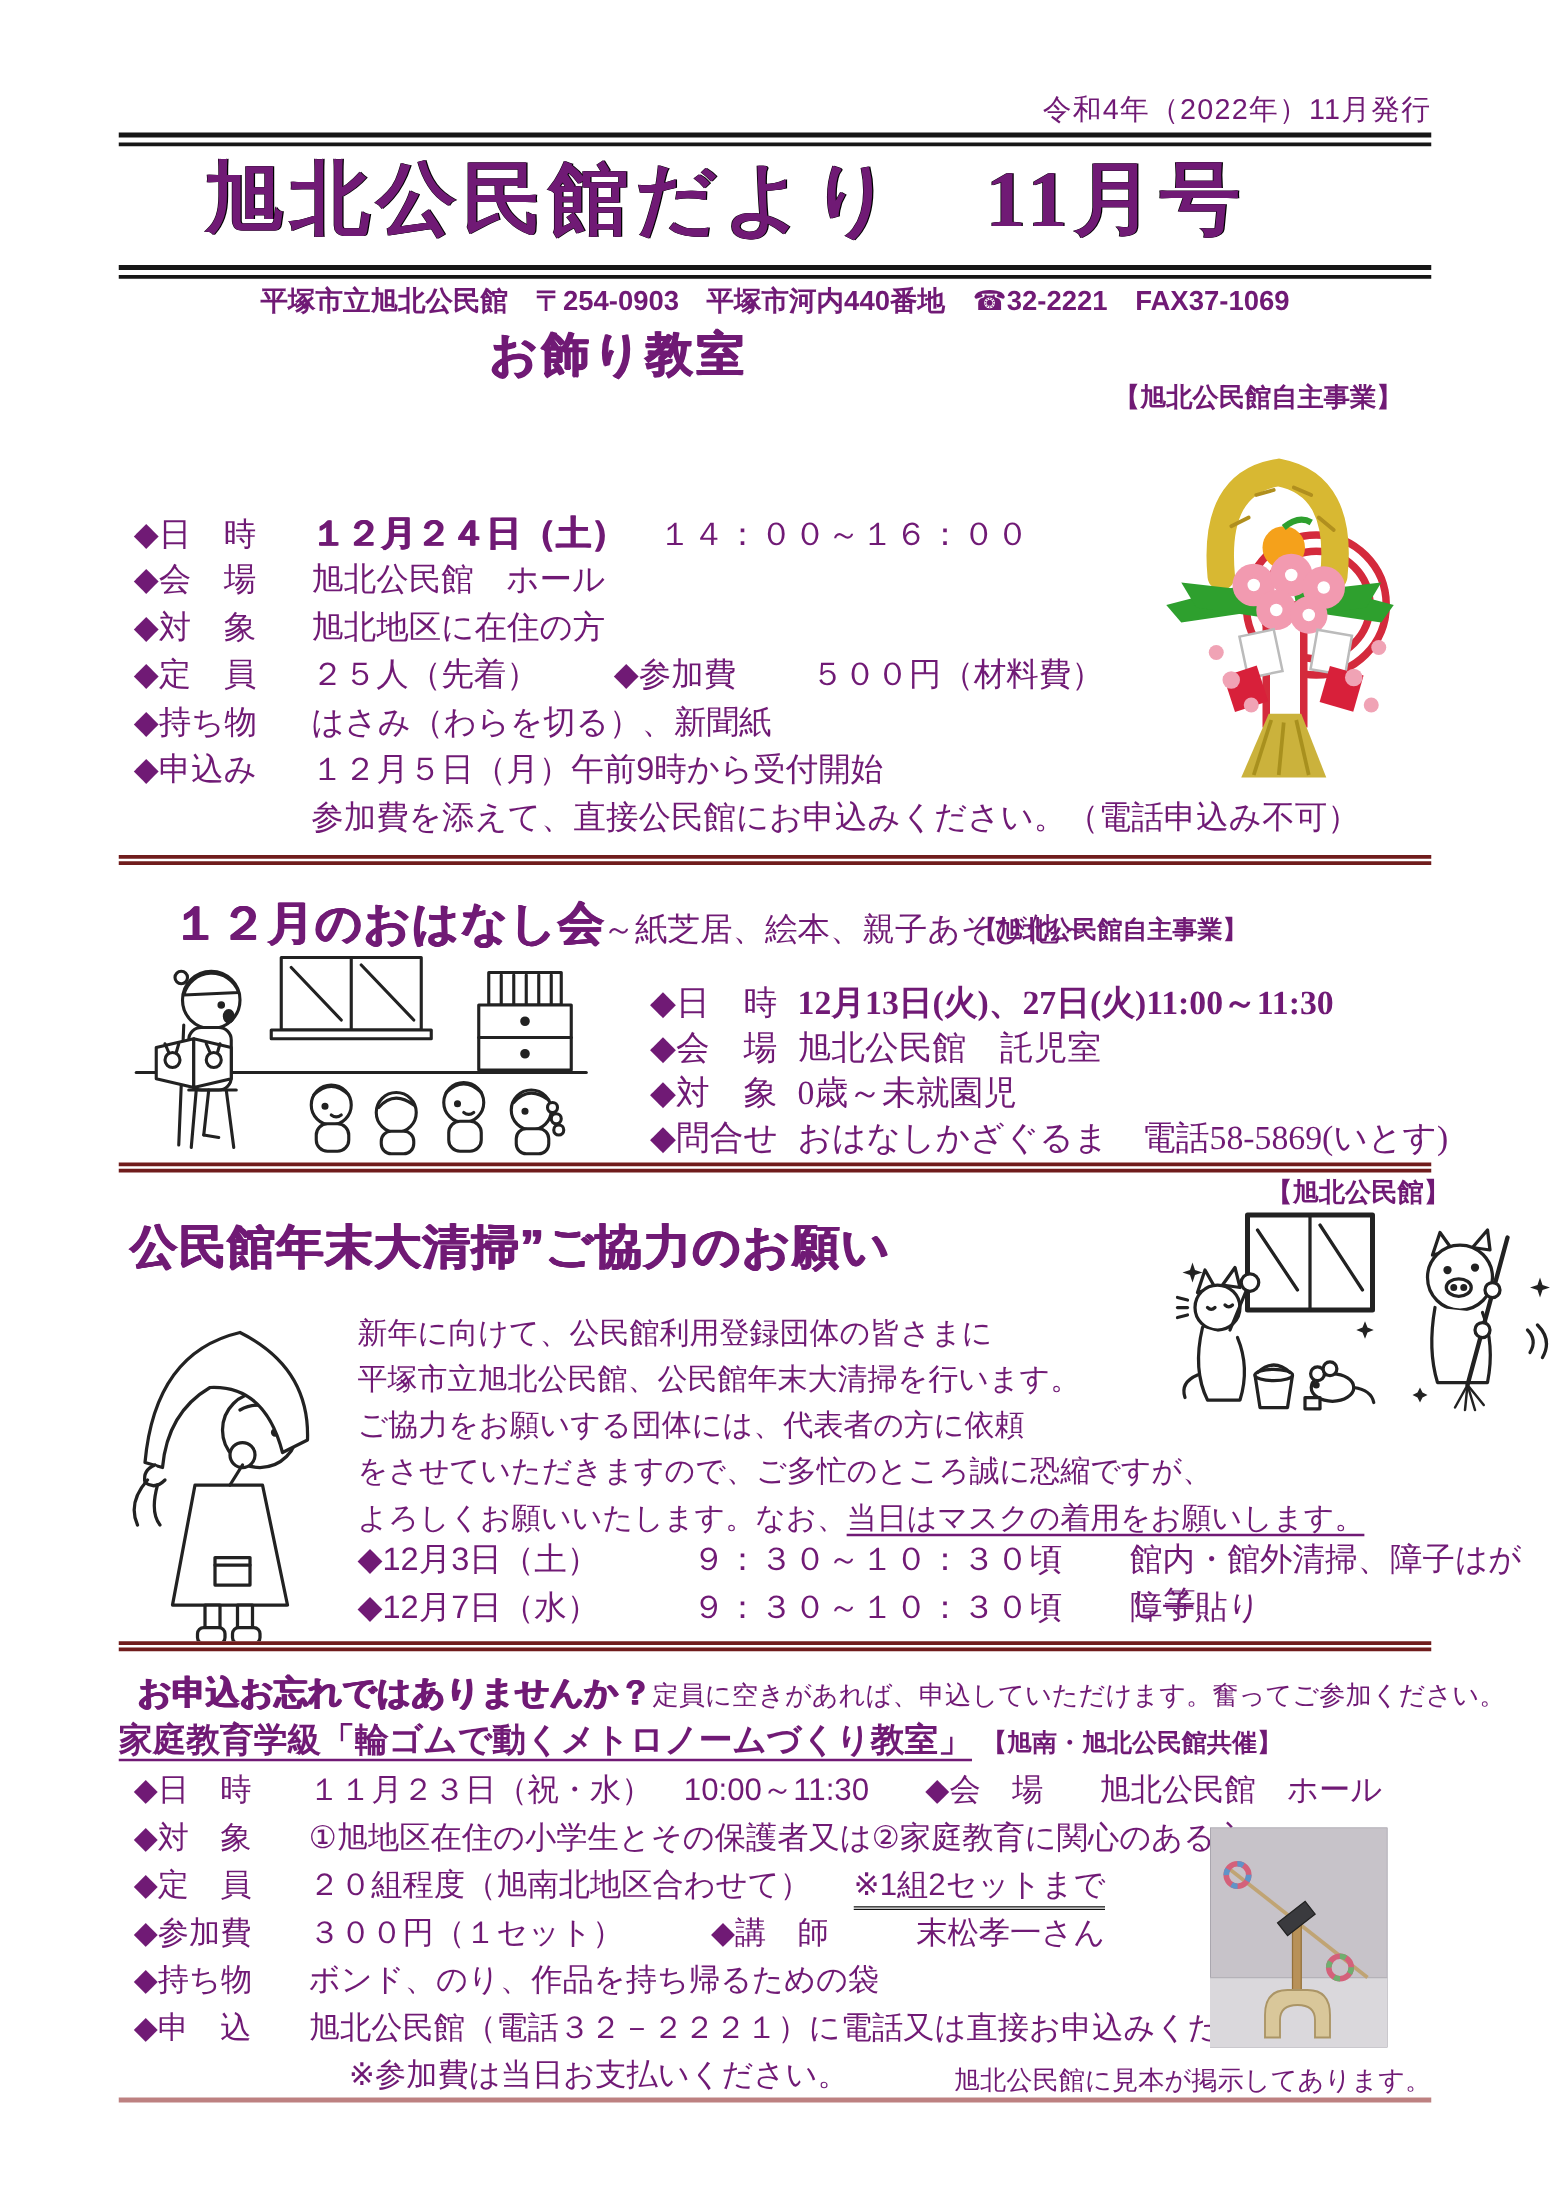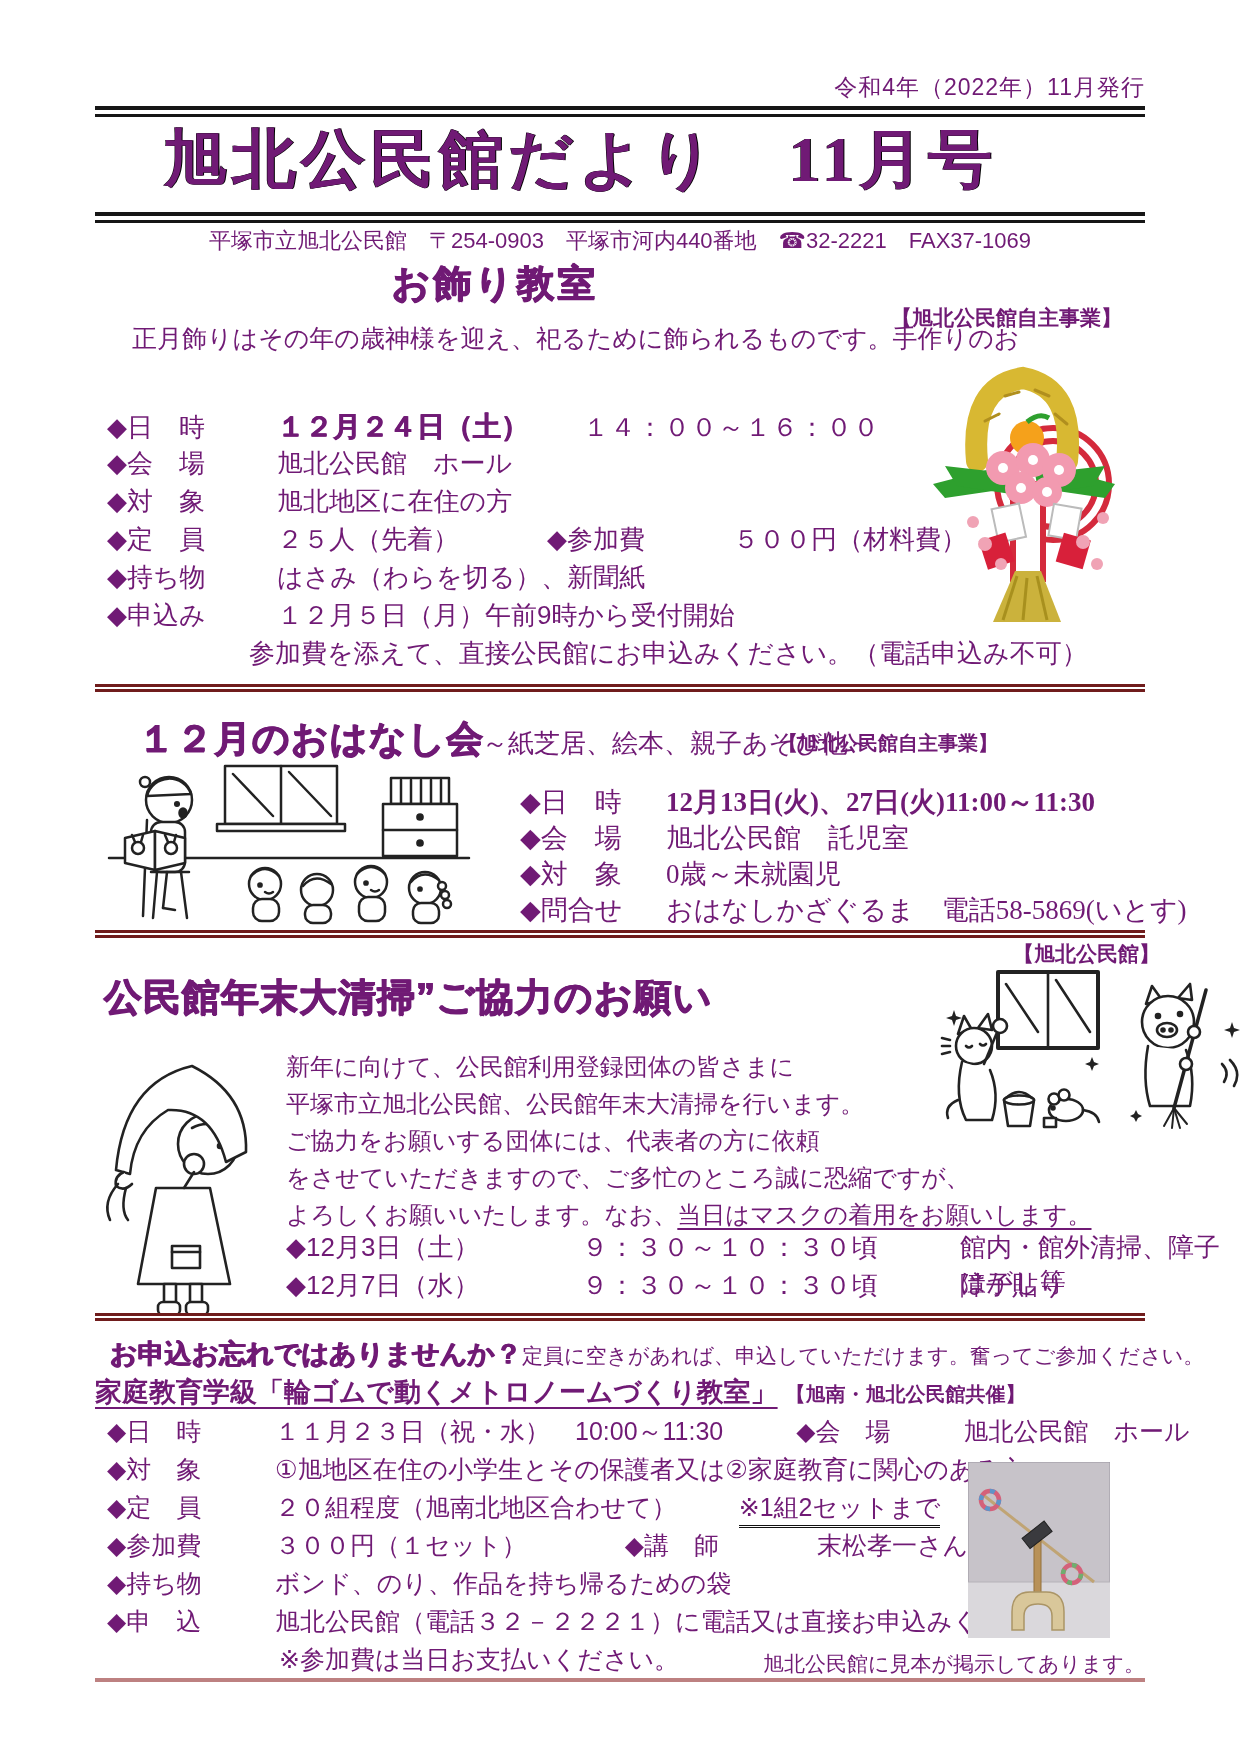--- a/index.html
+++ b/index.html
@@ -8,30 +8,30 @@
   .abs{position:absolute;}
   
   .issue{top:56px;right:95px;font-size:23px;letter-spacing:1px;}
   .rule-blk{left:95px;width:1050px;height:4px;background:#fff;
             border-top:4px solid #161616;border-bottom:3px solid #161616;}
   .rb1{top:90px;} .rb2{top:196px;}
   .main-title{top:100px;left:95px;width:1050px;box-sizing:border-box;padding-right:80px;
               text-align:center;font-family:"Liberation Serif","DejaVu Serif",serif;
               font-weight:700;font-size:64px;letter-spacing:5px;
               text-shadow:1px 0 #000,-0.5px 0 #000;}
-  .address{top:210px;left:95px;width:1050px;text-align:center;font-size:22px;font-weight:400;}
+  .address{top:210px;left:95px;width:1050px;text-align:center;font-size:22px;font-weight:700;}
   
   .pop{font-weight:900;text-shadow:0.7px 0 currentColor,-0.7px 0 currentColor,0 0.5px currentColor;}
   .tag{font-size:21px;font-weight:600;}
   
   .ok-title{top:242px;left:95px;width:800px;text-align:center;font-size:38px;letter-spacing:3px;}
   .ok-tag{top:288px;right:118px;}
   .ok-intro{top:304px;left:107px;font-size:25px;line-height:37px;}
   .ok-rows{top:392px;left:107px;font-size:26px;}
-  .row{display:flex;align-items:baseline;height:38px;gap:28px;}
+  .row{display:flex;align-items:baseline;height:38px;}
   .ok-rows .row{height:38px;}
   .lbl{flex:0 0 142px;}
   .bdate{font-weight:900;font-size:28px;text-shadow:0.6px 0 currentColor,-0.6px 0 currentColor;}
   .time{margin-left:26px;letter-spacing:1px;}
   .ml60{margin-left:60px;} .ml45{margin-left:45px;} .ml70{margin-left:70px;}
   .indent-val{padding-left:142px;}
   
   .rule-red{left:95px;width:1050px;height:2px;background:#fff;
             border-top:3px solid #701c1c;border-bottom:3px solid #701c1c;}
   .d1{top:668px;} .d2{top:914px;} .d3{top:1297px;}
@@ -75,21 +75,20 @@
 
   <div class="abs issue">令和4年（2022年）11月発行</div>
   <div class="abs rule-blk rb1"></div>
   <div class="abs main-title">旭北公民館だより　11月号</div>
   <div class="abs rule-blk rb2"></div>
   <div class="abs address">平塚市立旭北公民館　〒254-0903　平塚市河内440番地　☎32-2221　FAX37-1069</div>
 
   <div class="abs ok-title pop">お飾り教室</div>
   <div class="abs ok-tag tag">【旭北公民館自主事業】</div>
   <div class="abs ok-intro">
-    <div>　正月飾りはその年の歳神様を迎え、祀るために飾られるものです。手作りのお</div>
   </div>
   <div class="abs ok-rows">
     <div class="row">
       <span class="lbl">◆日　時</span>
       <span class="bdate">１２月２４日（土）</span>
       <span class="time">１４：００～１６：００</span>
     </div>
     <div class="row">
       <span class="lbl">◆会　場</span>
       <span>旭北公民館　ホール</span>

